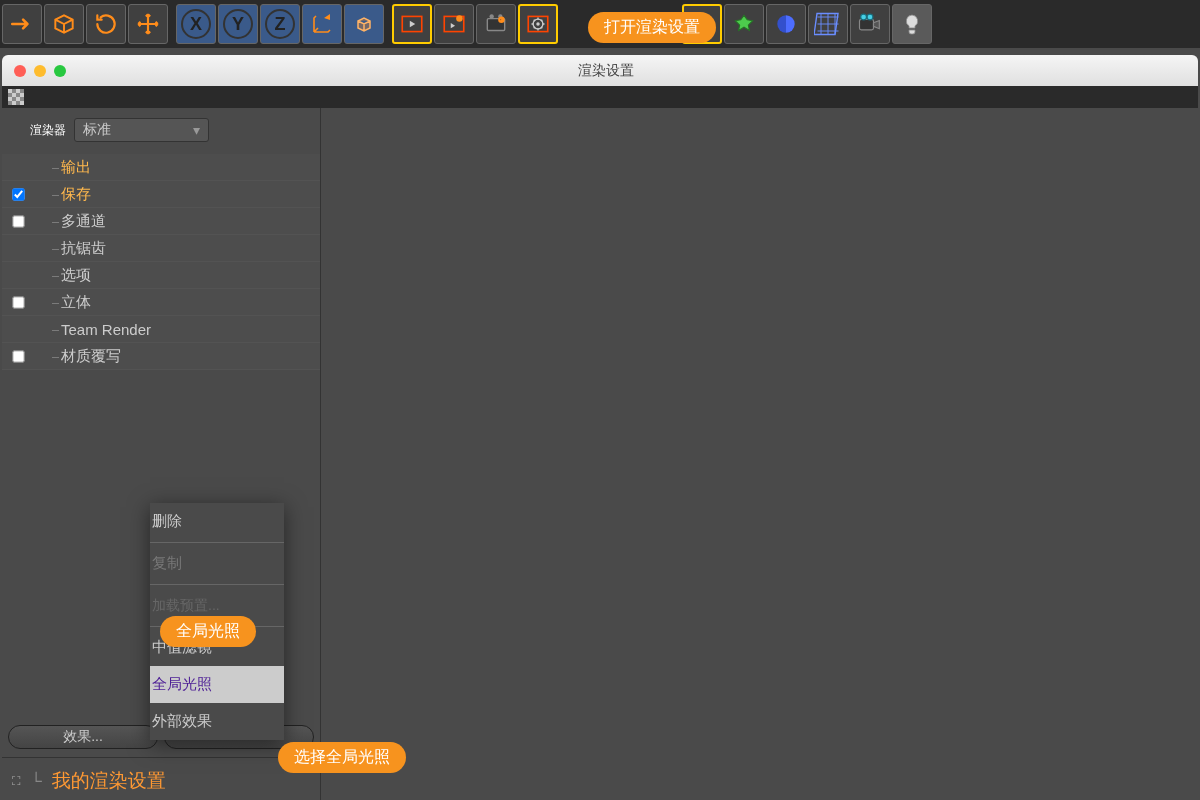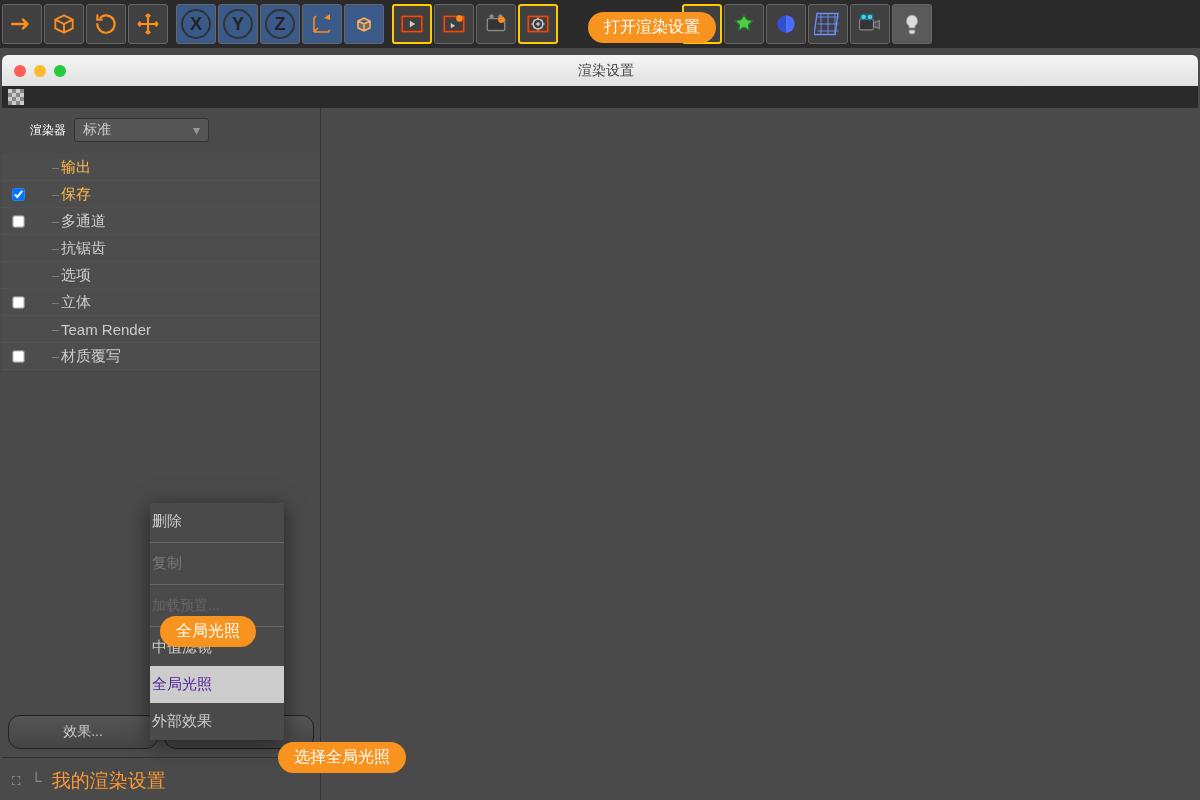--- a/index.html
+++ b/index.html
@@ -35,21 +35,21 @@
 .renderer-select::after { content: '▾'; position: absolute; right: 8px; color: #999; }
 .tree { padding: 4px 0; }
 .tree-row { display: flex; align-items: center; height: 27px; padding-left: 6px; background: #4d4d4d; border-bottom: 1px solid rgba(255,255,255,.04); }
 .tree-check { width: 20px; height: 16px; display: flex; align-items: center; justify-content: center; }
 .tree-check input { transform: scale(0.95); }
 .tree-branch { color: #888; font-size: 14px; padding: 0 2px 0 24px; }
 .tree-label { font-size: 15px; color: #ccc; }
 .tree-label.active { color: #ffb84d; }
 .sidebar-fill { flex: 1; }
 .bottom-btns { display: flex; gap: 6px; padding: 4px 6px; }
-.pill-btn { flex: 1; height: 34px; background: linear-gradient(#555,#444); border: 1px solid #222; border-radius: 12px; color: #ccc; font-size: 14px; display: flex; align-items: center; justify-content: center; cursor: pointer; }
+.pill-btn { flex: 1; height: 24px; background: linear-gradient(#555,#444); border: 1px solid #222; border-radius: 12px; color: #ccc; font-size: 14px; display: flex; align-items: center; justify-content: center; cursor: pointer; }
 .sidebar-divider { height: 1px; background: #333; margin: 4px 0; }
 .preset-row { display: flex; align-items: center; gap: 10px; padding: 6px 10px; }
 .preset-label { font-size: 19px; color: #ff9933; }
 .content { flex: 1; background: #4a4a4a; border-left: 1px solid #333; }
 
 
 .ctx-menu { position: absolute; left: 150px; top: 503px; width: 134px; background: #4a4a4a; box-shadow: 0 4px 20px rgba(0,0,0,.5); z-index: 50; }
 .ctx-item { height: 37px; display: flex; align-items: center; padding: 0 2px; font-size: 15px; color: #ccc; cursor: pointer; }
 .ctx-item.disabled { color: #777; cursor: default; }
 .ctx-item.hover { background: #cccccc; color: #4c1d95; }

